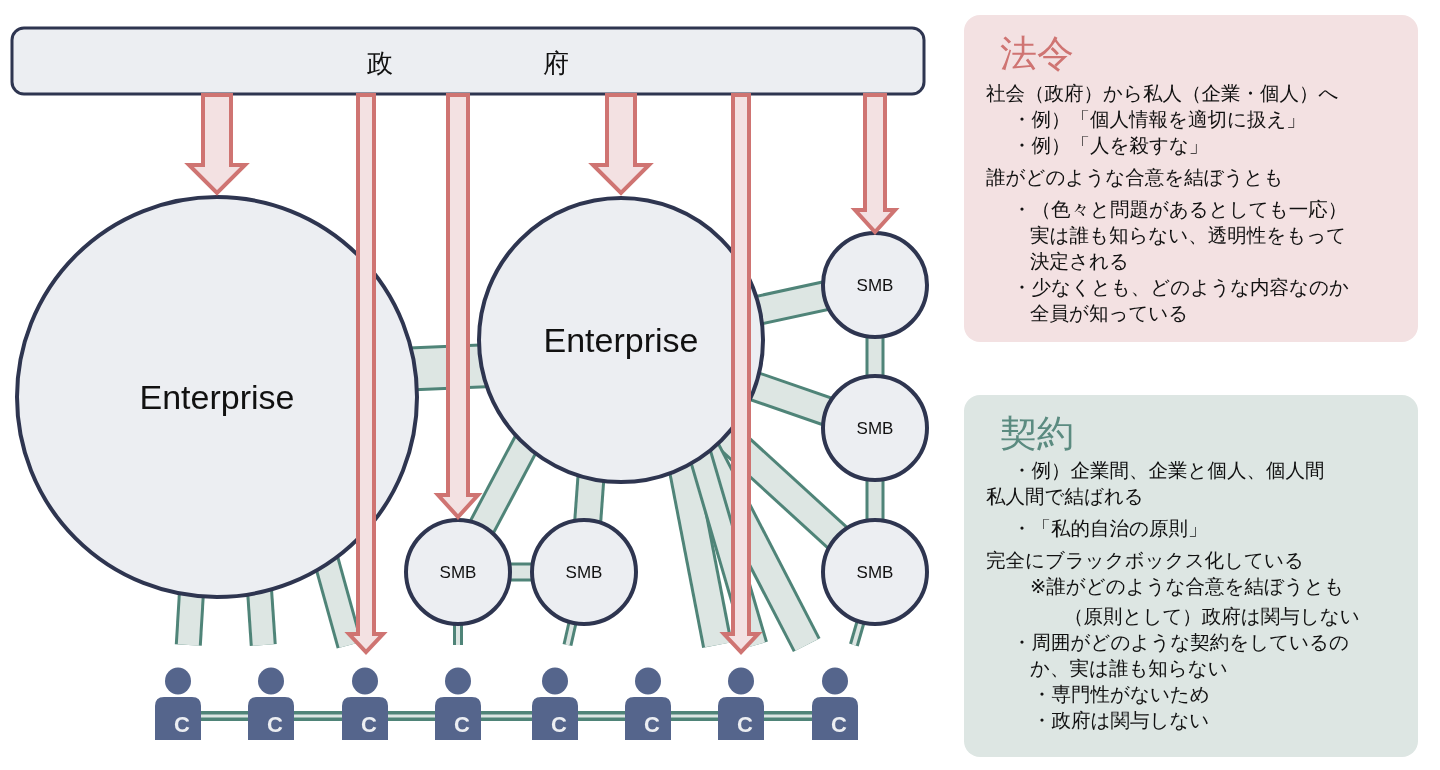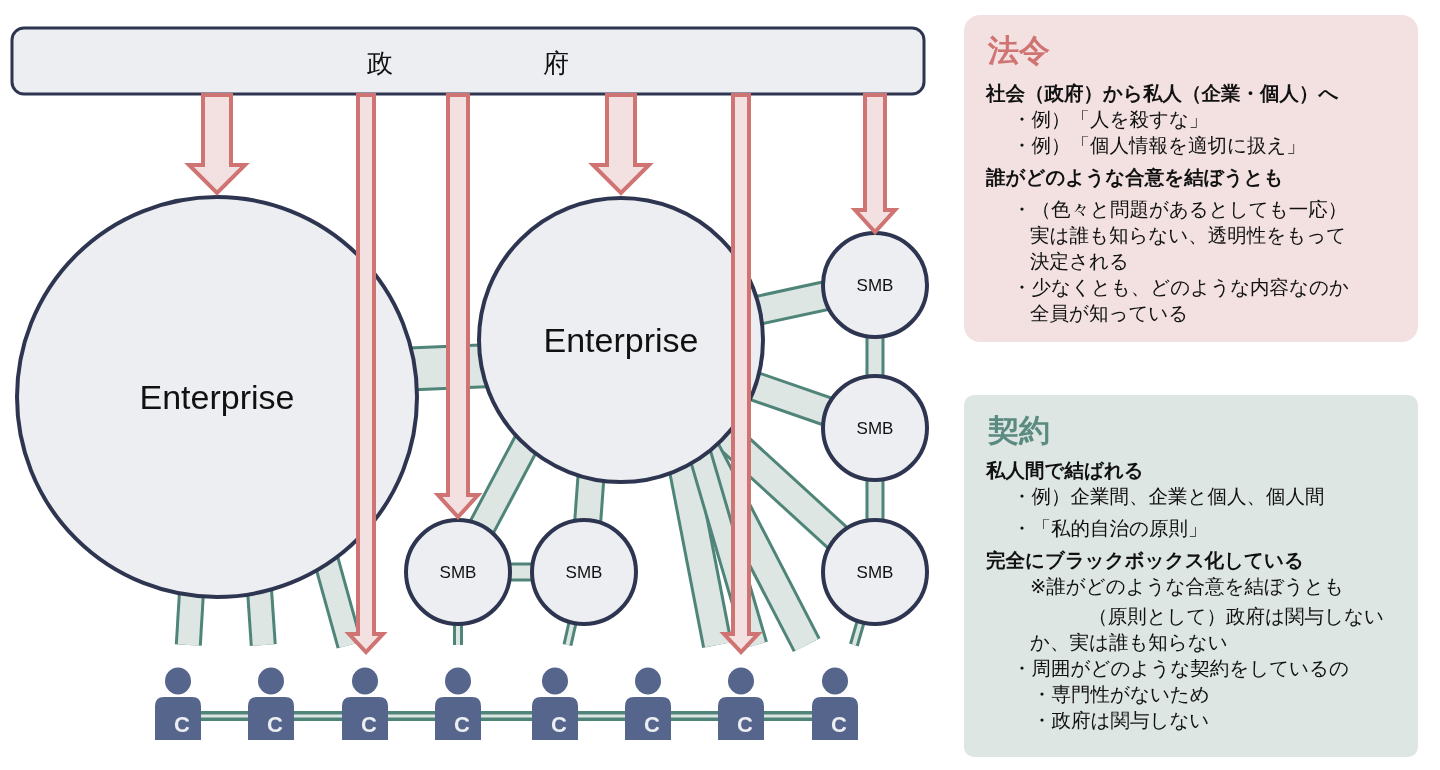--- a/index.html
+++ b/index.html
@@ -2,32 +2,32 @@
 <html><head>
   <meta charset="utf-8">
   <style>
     html, body { margin: 0; padding: 0; background: #ffffff; }
     body { width: 1440px; height: 770px; position: relative; overflow: hidden;
            font-family: "DejaVu Sans", "Liberation Sans", sans-serif; }
     #diagram { position: absolute; left: 0; top: 0; }
     .panel { position: absolute; border-radius: 16px; box-sizing: border-box; }
     .panel-law { left: 964px; top: 15px; width: 454px; height: 327px; }
     .panel-contract { left: 964px; top: 395px; width: 454px; height: 362px; }
-    .panel-title { position: absolute; left: 24px; font-size: 31px; font-weight: bold; line-height: 1; }
+    .panel-title { position: absolute; left: 36px; font-size: 37px; font-weight: normal; line-height: 1; }
     .panel-law .panel-title { top: 20px; }
     .panel-contract .panel-title { top: 20px; }
     .panel-body { position: absolute; left: 22px; right: 10px; font-size: 19.5px; color: #111; line-height: 26px; }
     .panel-law .panel-body { top: 66px; }
     .panel-contract .panel-body { top: 63px; }
     .line { white-space: nowrap; }
-    .h { font-weight: bold; }
+    .h { font-weight: normal; }
     .gap { margin-top: 6px; }
     .ind1 { padding-left: 26px; }
     .ind2 { padding-left: 44px; }
-    .ind3 { padding-left: 78px; text-align: center; }
+    .ind3 { padding-left: 78px; }
     .ind4 { padding-left: 46px; }
     svg text { font-family: "Liberation Sans", "DejaVu Sans", sans-serif; }
   </style>
 </head>
 <body>
 
 <svg id="diagram" width="960" height="770" viewBox="0 0 960 770">
   <g id="links-layer">
       <g>
         <line x1="217" y1="377" x2="621" y2="360" stroke="#4f8478" stroke-width="45" stroke-linecap="butt"></line>
@@ -192,38 +192,38 @@
         <path d="M 812 740 L 812 706 Q 812 697 821 697 L 849 697 Q 858 697 858 706 L 858 740 Z" fill="#55658c"></path>
         <text x="839" y="732" text-anchor="middle" font-size="22" font-weight="bold" fill="#eceef2">C</text>
       </g>
     </g>
 </svg>
 
 <div class="panel panel-law" id="law-panel" style="background: rgb(243, 225, 226);">
   <div class="panel-title" style="color: rgb(207, 116, 114);">法令</div>
   <div class="panel-body">
     <div class="line h">社会（政府）から私人（企業・個人）へ</div>
+    <div class="line ind1">・例）「個人情報を適切に扱え」</div>
     <div class="line ind1">・例）「人を殺すな」</div>
-    <div class="line ind1">・例）「個人情報を適切に扱え」</div>
     <div class="line h gap">誰がどのような合意を結ぼうとも</div>
     <div class="line ind1 gap">・（色々と問題があるとしても一応）</div>
     <div class="line ind2">実は誰も知らない、透明性をもって</div>
     <div class="line ind2">決定される</div>
     <div class="line ind1">・少なくとも、どのような内容なのか</div>
     <div class="line ind2">全員が知っている</div>
   </div>
 </div>
 
-<div class="panel panel-contract" id="contract-panel" style="background: rgb(221, 230, 227); border-radius: 10px;">
+<div class="panel panel-contract" id="contract-panel" style="background: rgb(221, 230, 227);">
   <div class="panel-title" style="color: rgb(91, 139, 128);">契約</div>
   <div class="panel-body">
+    <div class="line ind1">・例）企業間、企業と個人、個人間</div>
     <div class="line h">私人間で結ばれる</div>
-    <div class="line ind1">・例）企業間、企業と個人、個人間</div>
     <div class="line ind1 gap">・「私的自治の原則」</div>
     <div class="line h gap">完全にブラックボックス化している</div>
     <div class="line ind2">※誰がどのような合意を結ぼうとも</div>
     <div class="line ind3" style="margin-top:4px">（原則として）政府は関与しない</div>
+    <div class="line ind1">・周囲がどのような契約をしているの</div>
     <div class="line ind2">か、実は誰も知らない</div>
-    <div class="line ind1">・周囲がどのような契約をしているの</div>
     <div class="line ind4">・専門性がないため</div>
     <div class="line ind4">・政府は関与しない</div>
   </div>
 </div>
 
 </body></html>

